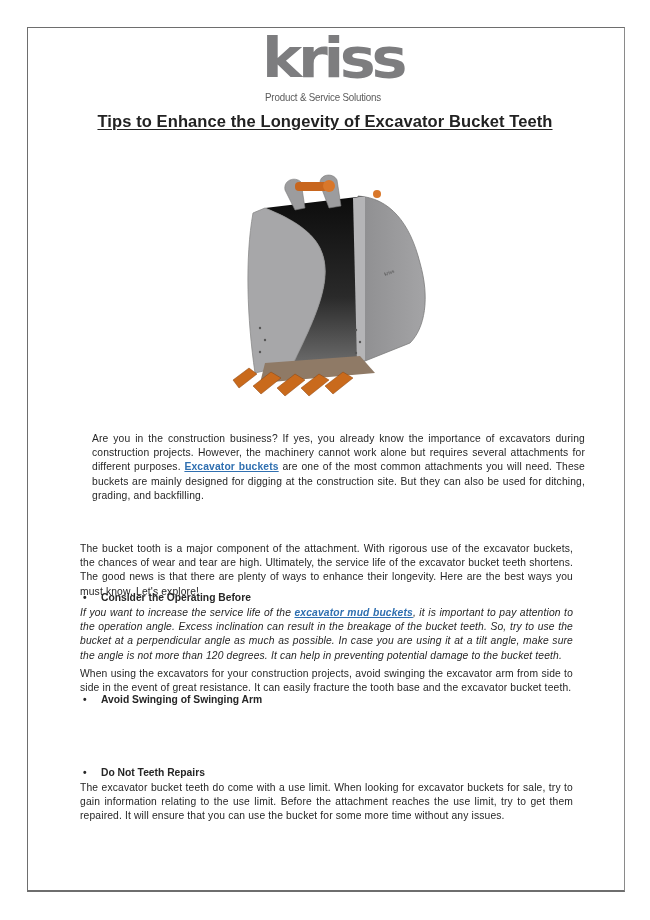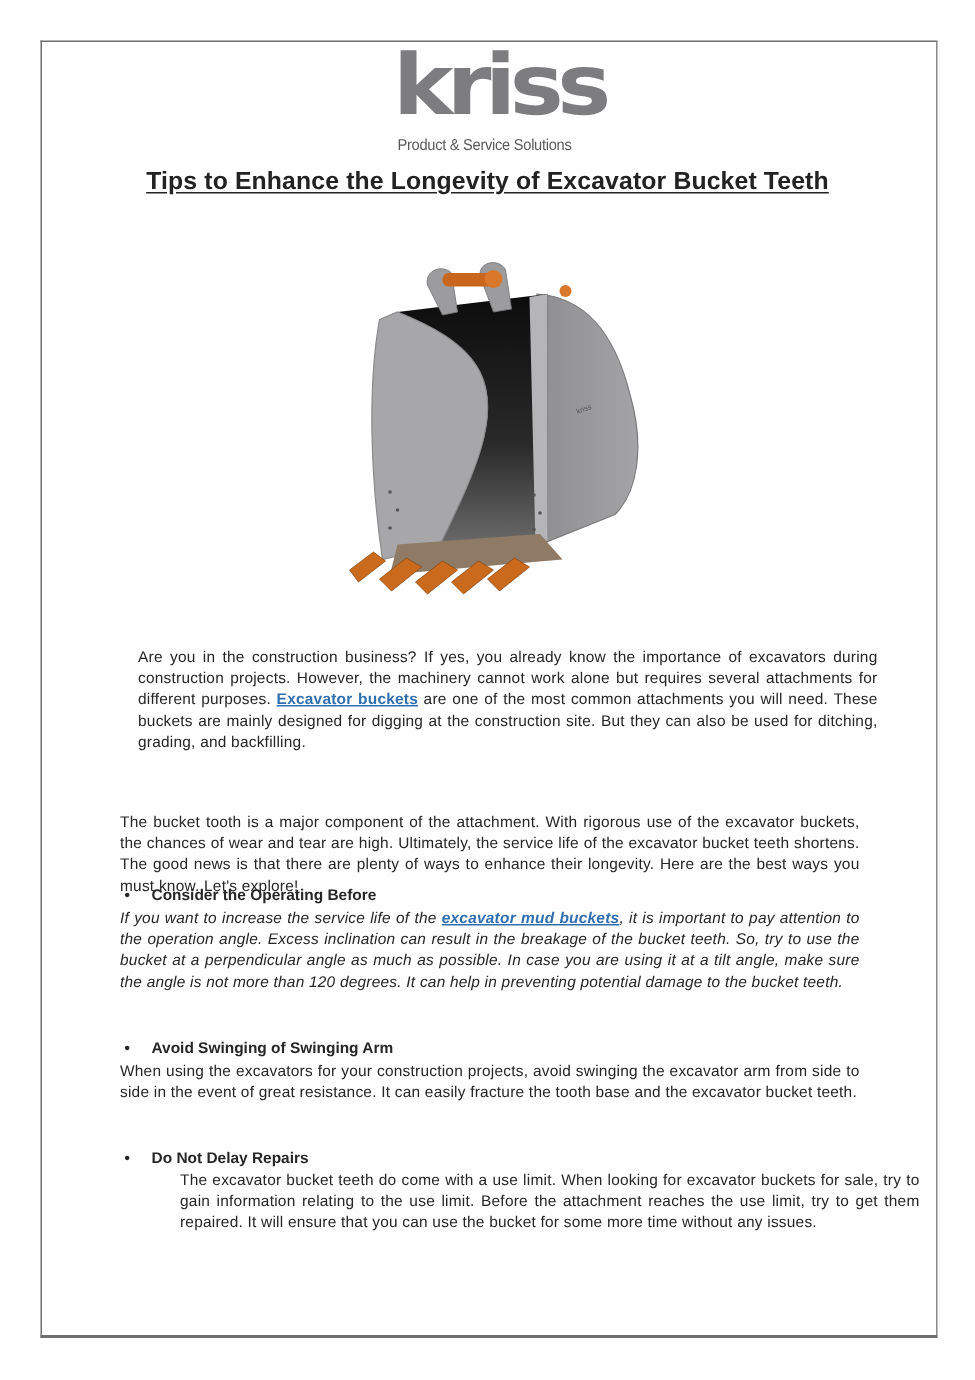--- a/index.html
+++ b/index.html
@@ -12,23 +12,23 @@
   .bucket { position:absolute; left:225px; top:168px; width:215px; height:230px; }
   .body-text { position:absolute; left:80px; width:493px; font-size:10.3px; line-height:14.2px; color:#262626; text-align:justify; letter-spacing:0.15px; }
   .body-text a { color:#2f6fb0; text-decoration:underline; font-weight:bold; }
   .bullet-head { position:absolute; left:101px; font-size:10.3px; font-weight:bold; color:#262626; }
   .bullet-dot { position:absolute; left:-18px; top:0; }
   .p1 { top:432px;margin-left:12px; }
   .p2 { top:542px; }
   .h1 { top:592px; }
   .p3 { top:606px;font-style:italic; }
   .h2 { top:694px; }
-  .p4 { top:708px; }
+  .p4 { top:667px; }
   .h3 { top:767px; }
-  .p5 { top:781px;margin-left:40px; }
+  .p5 { top:781px; }
 </style>
 </head>
 <body>
 
 <div class="page"></div>
 
 <div class="logo">
   <div class="logo-word">kriss</div>
   <div class="logo-tag">Product &amp; Service Solutions</div>
 </div>
@@ -87,14 +87,14 @@
 <div class="body-text p1"><span>Are you in the construction business? If yes, you already know the importance of excavators during construction projects. However, the machinery cannot work alone but requires several attachments for different purposes. </span><a>Excavator buckets</a><span> are one of the most common attachments you will need. These buckets are mainly designed for digging at the construction site. But they can also be used for ditching, grading, and backfilling.</span></div>
 
 <div class="body-text p2">The bucket tooth is a major component of the attachment. With rigorous use of the excavator buckets, the chances of wear and tear are high. Ultimately, the service life of the excavator bucket teeth shortens. The good news is that there are plenty of ways to enhance their longevity. Here are the best ways you must know. Let's explore!</div>
 
 <div class="bullet-head h1"><span class="bullet-dot">•</span><span>Consider the Operating Before</span></div>
 <div class="body-text p3"><span>If you want to increase the service life of the </span><a>excavator mud buckets</a><span>, it is important to pay attention to the operation angle. Excess inclination can result in the breakage of the bucket teeth. So, try to use the bucket at a perpendicular angle as much as possible. In case you are using it at a tilt angle, make sure the angle is not more than 120 degrees. It can help in preventing potential damage to the bucket teeth.</span></div>
 
 <div class="bullet-head h2"><span class="bullet-dot">•</span><span>Avoid Swinging of Swinging Arm</span></div>
 <div class="body-text p4">When using the excavators for your construction projects, avoid swinging the excavator arm from side to side in the event of great resistance. It can easily fracture the tooth base and the excavator bucket teeth.</div>
 
-<div class="bullet-head h3"><span class="bullet-dot">•</span><span>Do Not Delay Repairs</span></div>
+<div class="bullet-head h3"><span class="bullet-dot">•</span><span>Do Not Teeth Repairs</span></div>
 <div class="body-text p5">The excavator bucket teeth do come with a use limit. When looking for excavator buckets for sale, try to gain information relating to the use limit. Before the attachment reaches the use limit, try to get them repaired. It will ensure that you can use the bucket for some more time without any issues.</div>
 
 </body></html>

